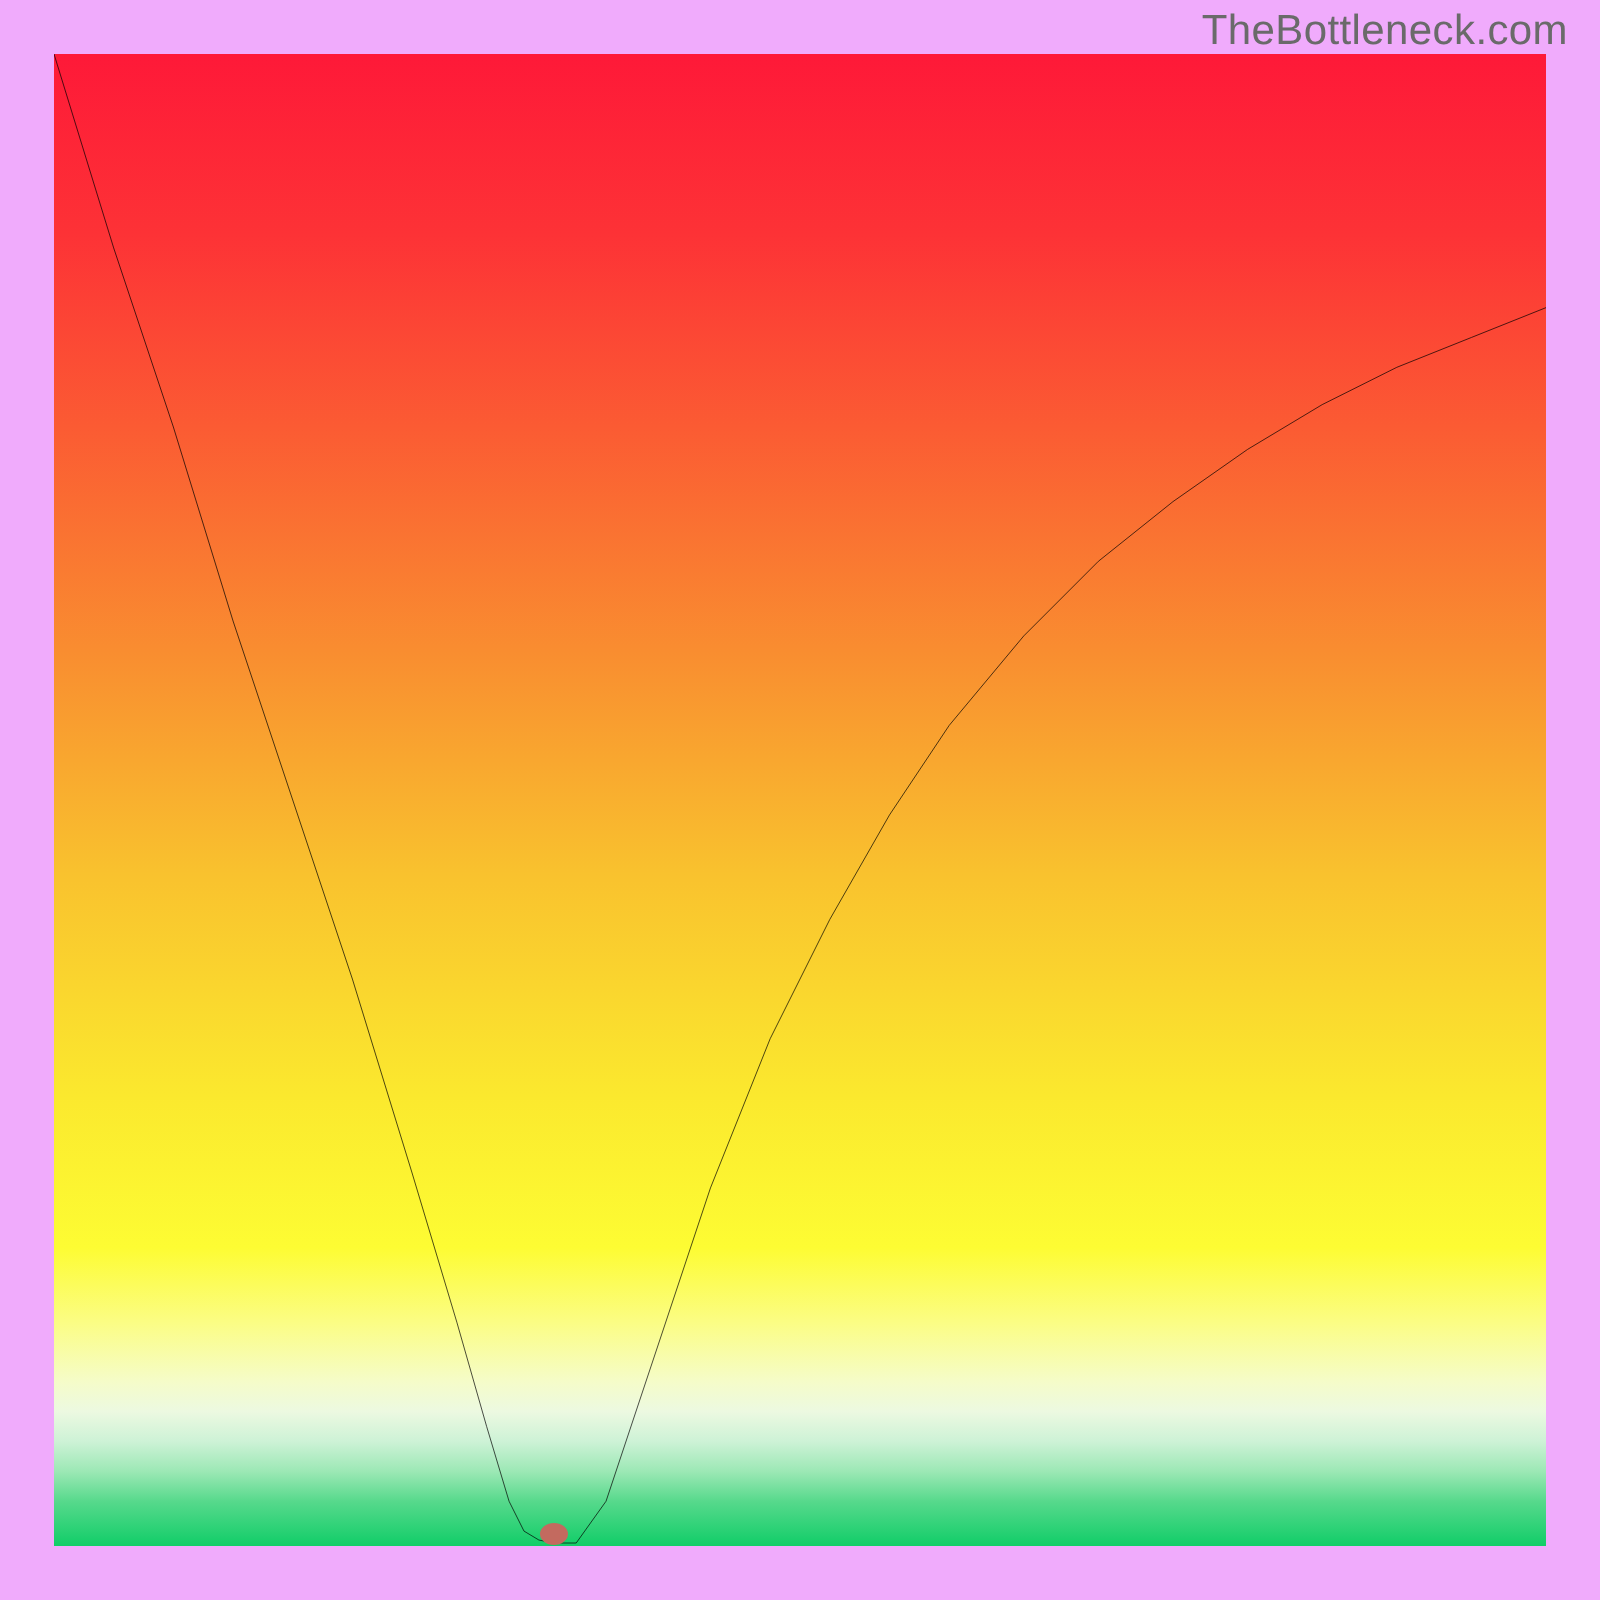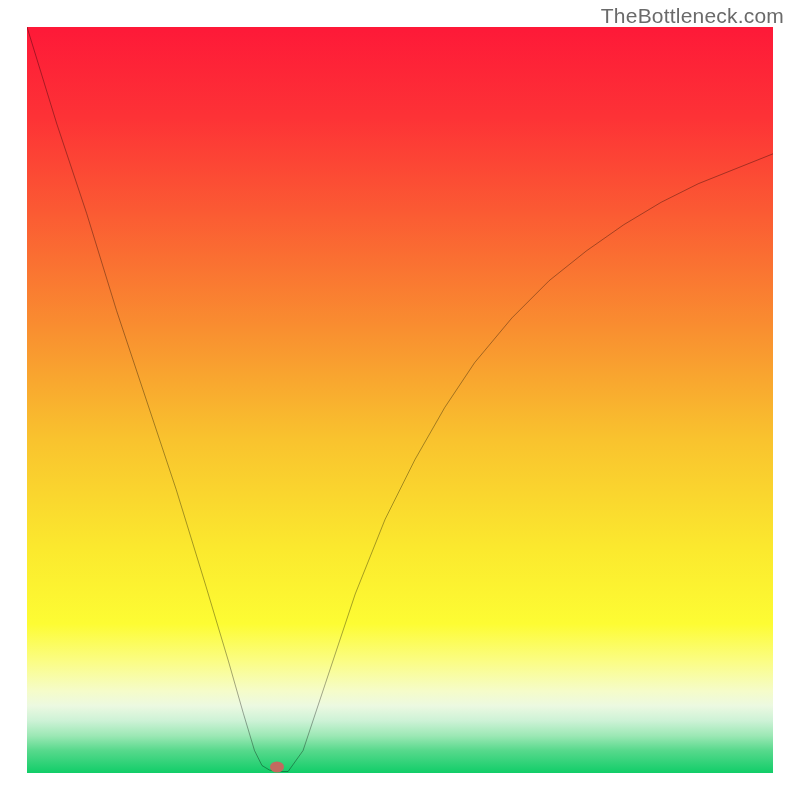--- a/index.html
+++ b/index.html
@@ -7,21 +7,21 @@
     padding: 0;
     width: 800px;
     height: 800px;
     background: #000;
     overflow: hidden;
     font-family: Arial, Helvetica, sans-serif;
   }
   .frame {
     position: absolute;
     inset: 0;
-    background: #ffffff;
+    background: #f0abfc;
   }
   .plot-area {
     position: absolute;
     left: 27px;
     top: 27px;
     width: 746px;
     height: 746px;
     overflow: hidden;
   }
   .gradient-bg {

